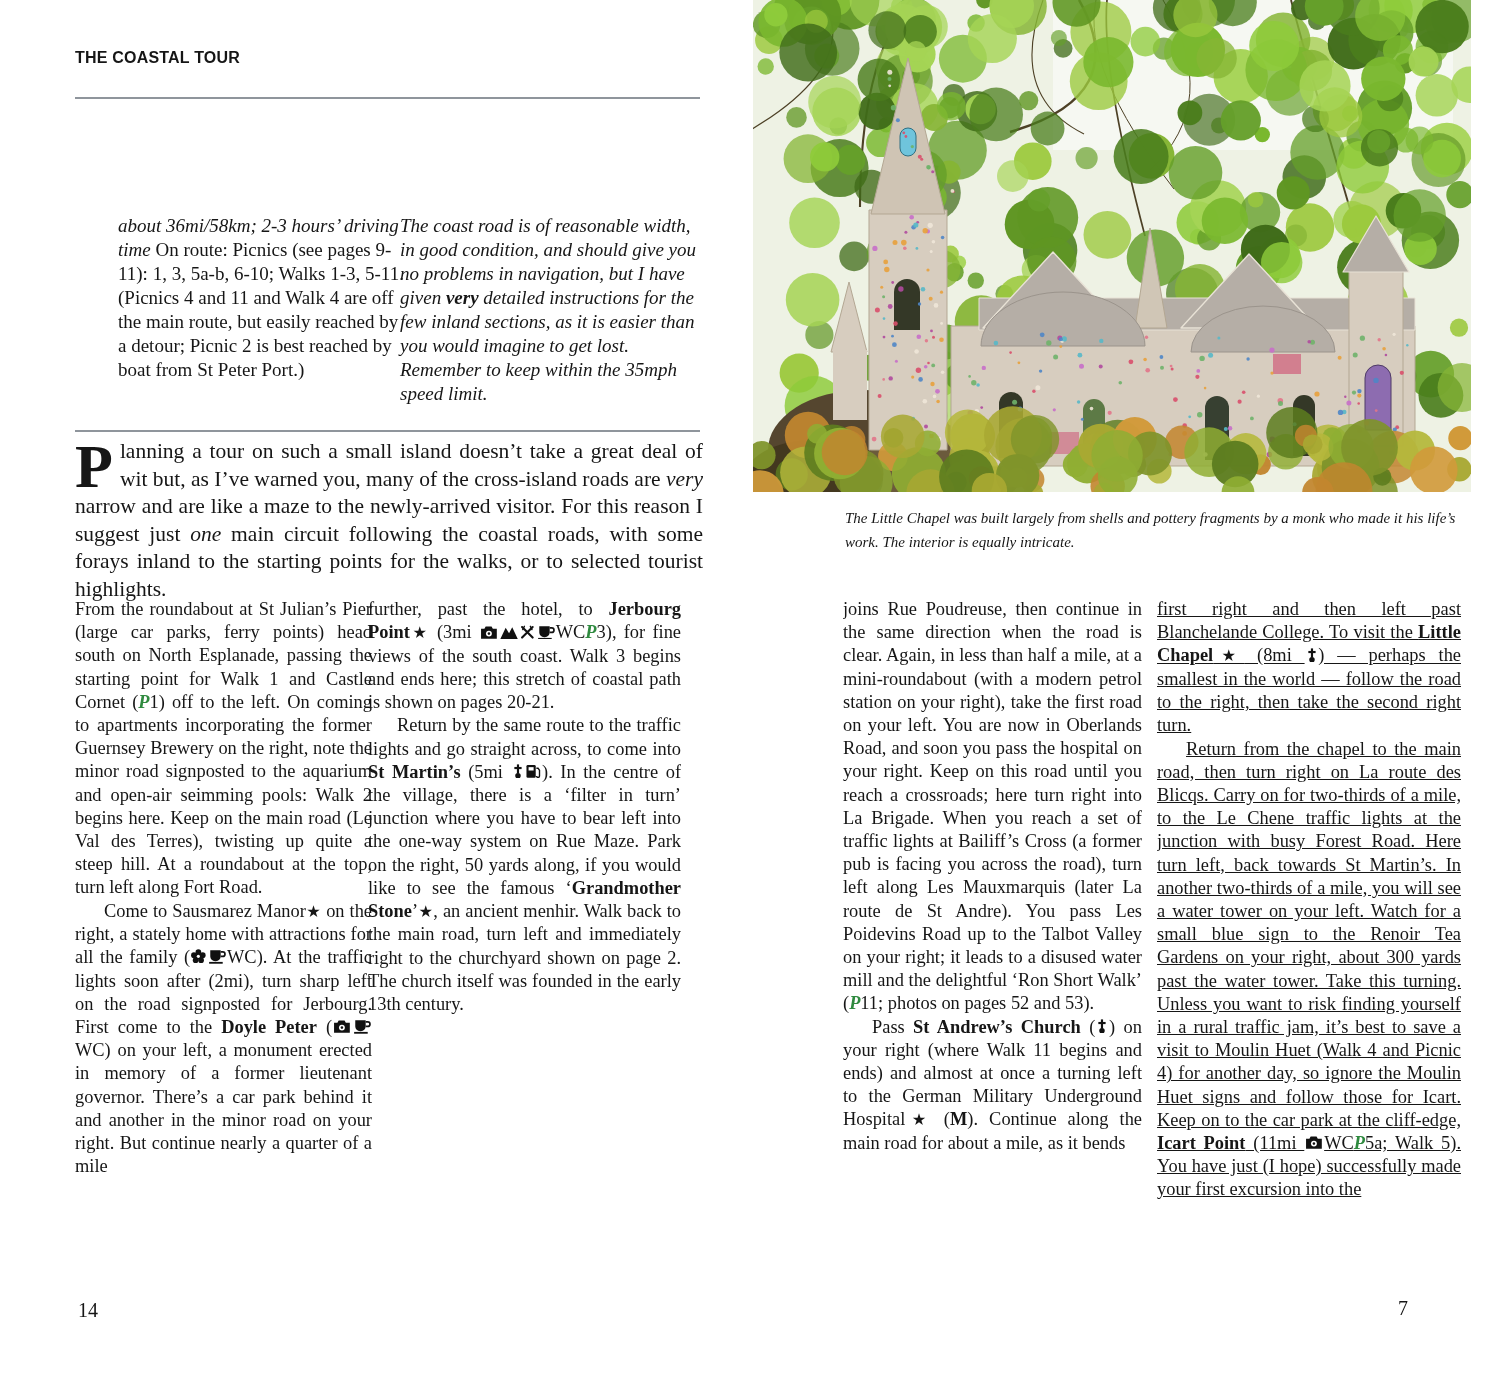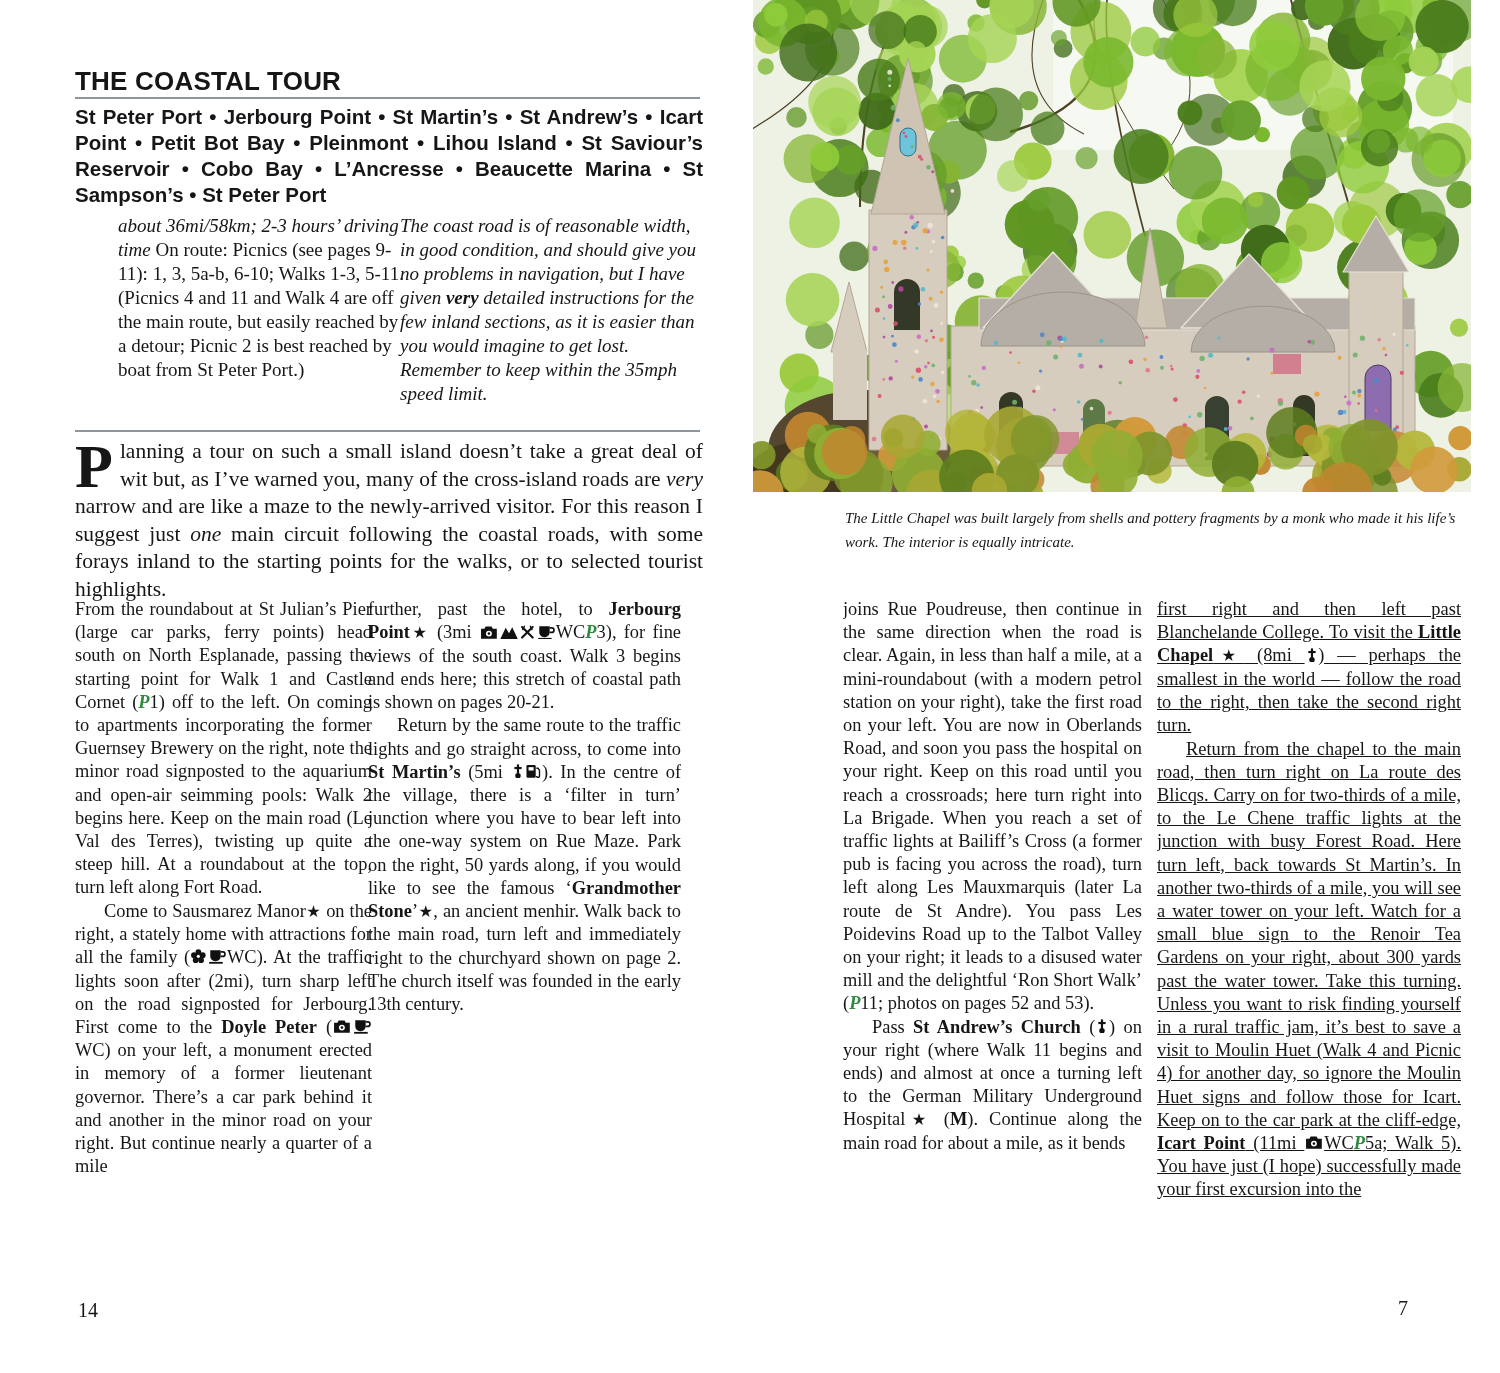--- a/index.html
+++ b/index.html
@@ -1,20 +1,20 @@
 <!DOCTYPE html>
 <html><head>
 <meta charset="utf-8">
 <style>
   html,body{margin:0;padding:0;background:#ffffff;}
   .sheet{position:relative;width:1500px;height:1373px;background:#ffffff;overflow:hidden;
          font-family:"Liberation Serif",serif;color:#161616;}
   
-  .title{position:absolute;left:75px;top:66px;width:625px;
-         font-family:"Liberation Sans",sans-serif;font-weight:bold;font-size:26px;letter-spacing:.2px;}
+  .title{position:absolute;left:75px;top:49px;width:625px;
+         font-family:"Liberation Sans",sans-serif;font-weight:bold;font-size:16px;letter-spacing:.2px;}
   .rule{position:absolute;left:75px;width:625px;height:0;border-top:2px solid #8f959c;}
   .r1{top:97px;} .r2{top:430px;}
   .itinerary{position:absolute;left:75px;top:104px;width:628px;
              font-family:"Liberation Sans",sans-serif;font-weight:bold;font-size:20.5px;
              line-height:26px;text-align:justify;}
   .info-col{position:absolute;top:214px;font-size:19px;line-height:24px;}
   .info-a{left:75px;width:292px;margin-left:43px;}
   .info-b{left:400px;width:300px;font-style:italic;}
   .lead{position:absolute;left:75px;top:438px;width:628px;font-size:21.5px;line-height:27.5px;text-align:justify;}
   .dropcap{float:left;font-size:62px;line-height:48px;font-weight:bold;padding:4px 7px 0 0;}
@@ -38,21 +38,20 @@
   .ic-star{font-family:"DejaVu Sans",sans-serif;font-size:.88em;vertical-align:.02em;}
   b{font-weight:bold;} i{font-style:italic;}
 </style>
 </head>
 <body>
 
 <div class="sheet">
 
   <div class="title">THE COASTAL TOUR</div>
   <div class="rule r1"></div>
-  <div class="itinerary">St Peter Port • Jerbourg Point • St Martin’s • St Andrew’s • Icart Point • Petit Bot Bay • Pleinmont • Lihou Island • St Saviour’s Reservoir • Cobo Bay • L’Ancresse • Beaucette Marina • St Sampson’s • St Peter Port</div>
   <div class="info-col info-a"><i>about 36mi/58km; 2-3 hours’ driving time</i> On route: Picnics (see pages 9-11): 1, 3, 5a-b, 6-10; Walks 1-3, 5-11. (Picnics 4 and 11 and Walk 4 are off the main route, but easily reached by a detour; Picnic 2 is best reached by boat from St Peter Port.)</div>
   <div class="info-col info-b">The coast road is of reasonable width, in good condition, and should give you no problems in navigation, but I have given <b>very</b> detailed instructions for the few inland sections, as it is easier than you would imagine to get lost. Remember to keep within the 35mph speed limit.</div>
   <div class="rule r2"></div>
   <div class="lead">
     <span class="dropcap">P</span><span>lanning a tour on such a small island doesn’t take a great deal of wit but, as I’ve warned you, many of the cross-island roads are <i>very</i> narrow and are like a maze to the newly-arrived visitor. For this reason I suggest just <i>one</i> main circuit following the coastal roads, with some forays inland to the starting points for the walks, or to selected tourist highlights.</span>
   </div>
   <div class="tcol c1L">
       <p>From the roundabout at St Julian’s Pier (large car parks, ferry points) head south on North Esplanade, passing the starting point for Walk 1 and Castle Cornet (<span class="pp">P</span>1) off to the left. On coming to apartments incorporating the former Guernsey Brewery on the right, note the minor road signposted to the aquarium and open-air seimming pools: Walk 2 begins here. Keep on the main road (Le Val des Terres), twisting up quite a steep hill. At a roundabout at the top, turn left along Fort Road.</p>
       <p class="ind">Come to Sausmarez Manor<span class="ic-star">★</span> on the right, a stately home with attractions for all the family (<svg class="ic" viewBox="0 0 14 14">
           <g fill="#111">

